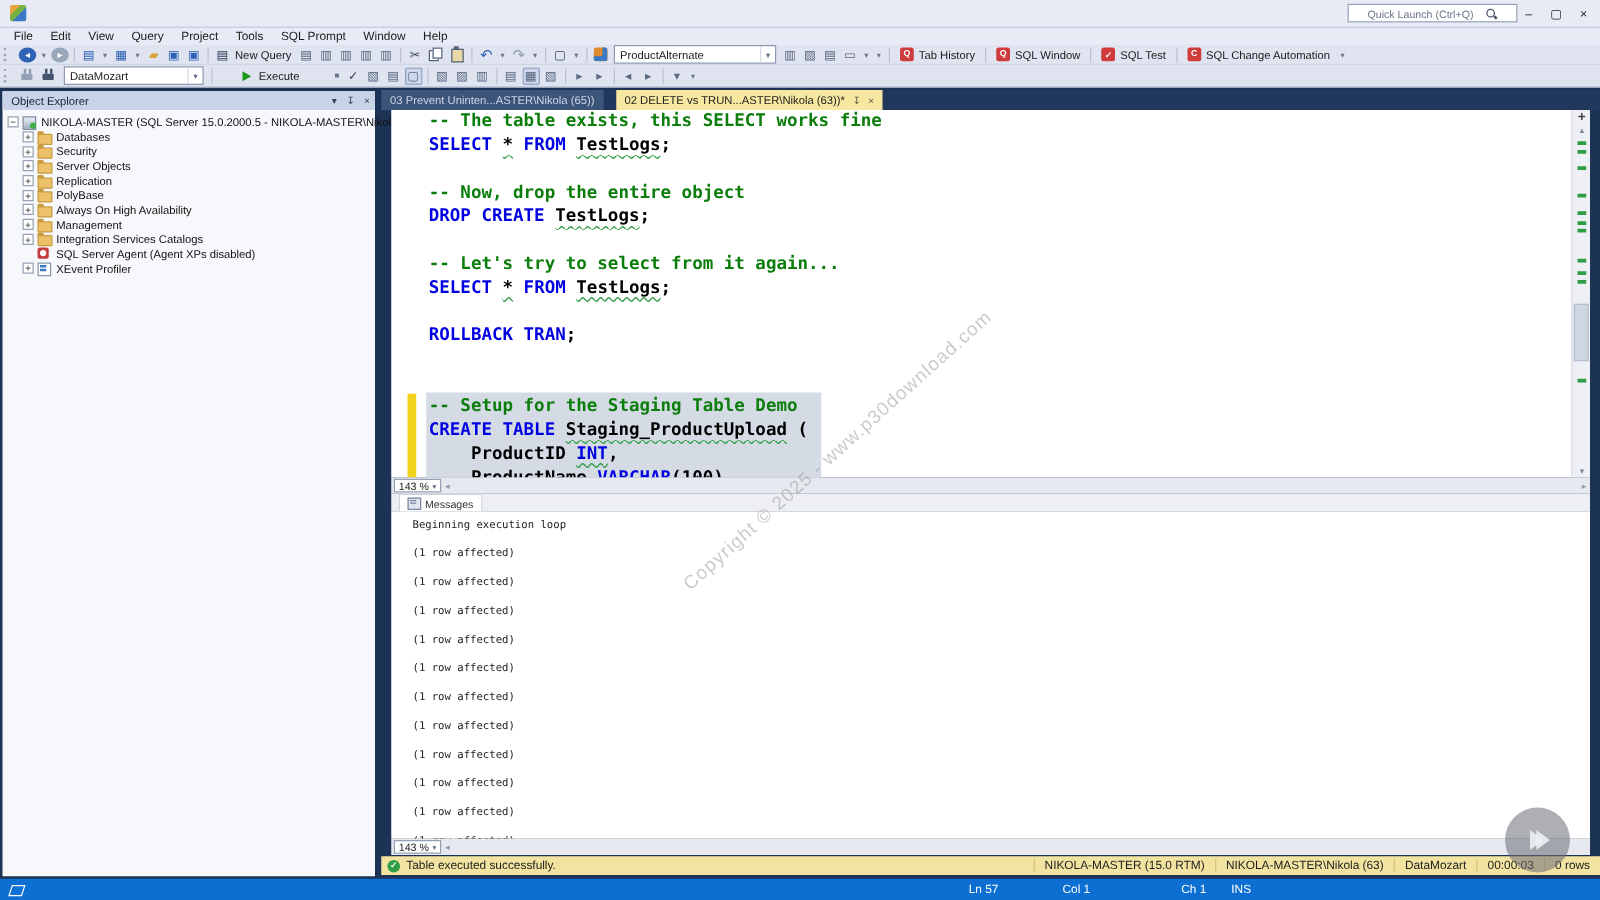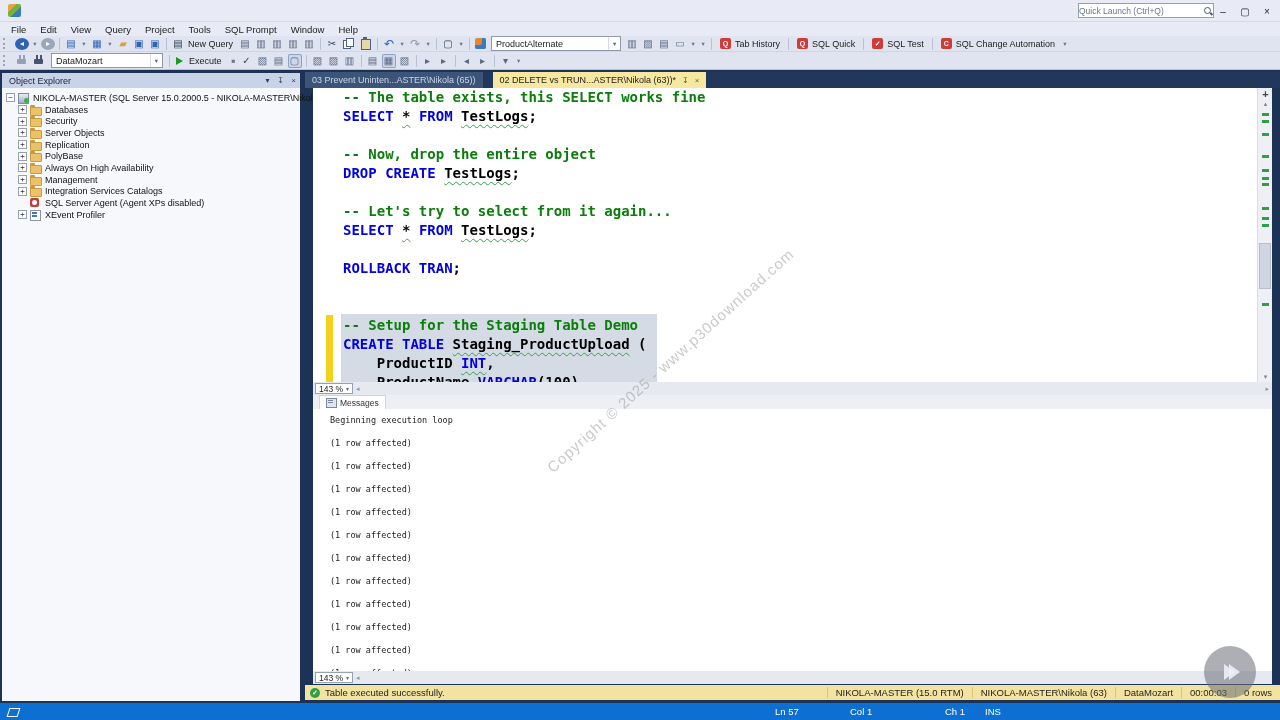--- a/index.html
+++ b/index.html
@@ -8,21 +8,21 @@
        -webkit-font-smoothing:antialiased}
 
   
   #titlebar{position:absolute;left:0;top:0;width:1280px;height:22px;background:#e8ebf5;
             display:flex;align-items:center;border-bottom:1px solid #d4d9e8;box-sizing:border-box}
   .appico{width:13px;height:13px;margin:0 6px 0 8px;border-radius:2px;
           background:linear-gradient(135deg,#e8a33d 0 32%,#76b041 32% 58%,#3a79c3 58%)}
   #title{font-size:10px;color:#1e1e1e;white-space:nowrap}
   #quicklaunch{position:absolute;left:1078px;top:3px;width:136px;height:15px;background:#fff;
                border:1px solid #93a0b5;display:flex;align-items:center;justify-content:space-between;
-               padding:0 0;box-sizing:border-box}
+               padding:0 15px;box-sizing:border-box}
   #quicklaunch span{font-size:8.5px;color:#6b7689;white-space:nowrap}
   .mag{width:10px;height:10px;position:relative;flex:0 0 auto}
   .mag::before{content:"";position:absolute;left:1px;top:1px;width:5px;height:5px;
                border:1.4px solid #4a5570;border-radius:50%}
   .mag::after{content:"";position:absolute;left:7px;top:7px;width:3px;height:1.6px;
               background:#4a5570;transform:rotate(45deg)}
   #winbtns{position:absolute;right:2px;top:0;height:22px;display:flex}
   .winbtn{width:22px;height:22px;display:flex;align-items:center;justify-content:center;
           font-size:10px;color:#1e1e1e}
 
@@ -62,21 +62,21 @@
   .plug{position:relative}
   .plug::before{content:"";position:absolute;left:3px;top:1px;width:2px;height:4px;background:#44536e;box-shadow:4px 0 0 #44536e}
   .plug::after{content:"";position:absolute;left:1px;top:5px;width:9px;height:5px;background:#44536e;border-radius:1px}
   .dimp::before{background:#93a0b5;box-shadow:4px 0 0 #93a0b5}
   .dimp::after{background:#93a0b5}
   .spr{width:11px;height:11px;background:#e08a2d;border-radius:2px;box-shadow:inset -4px -4px 0 #3a79c3}
   .addin{display:flex;align-items:center;padding:0 5px;height:14px}
   .ric{width:11px;height:11px;background:#cf3a3a;border-radius:2px;color:#fff;font-size:7px;
        display:flex;align-items:center;justify-content:center;margin-right:4px;font-weight:bold}
   .addin .tblabel{margin:0}
-  .execbtn{display:flex;align-items:center;margin:0 3px}
+  .execbtn{display:flex;align-items:center;margin:0 21px}
   .execbtn .tri{width:0;height:0;border-left:7px solid #1d9a1d;border-top:4.5px solid transparent;
                 border-bottom:4.5px solid transparent;margin-right:4px}
 
   
   #oe{position:absolute;left:2px;top:73px;width:298px;height:628px;background:#f7f8fb}
   #oe-head{height:15px;background:#c9d3e7;display:flex;align-items:center;font-size:9px;
            color:#16233f;padding-left:7px;box-sizing:border-box}
   #oe-headicons{margin-left:auto;display:flex;align-items:center}
   #oe-headicons span{width:13px;text-align:center;font-size:8px;color:#33415c}
   #oe-tools{height:16px;background:#dfe4f0;display:flex;align-items:center;font-size:9px;color:#222;
@@ -243,21 +243,21 @@
     <span class="tbi dimS">▾</span>
     <span class="tbi dimS">▾</span>
     <span class="sep"></span>
     <div class="addin">
       <span class="ric">Q</span>
       <span class="tblabel">Tab History</span>
     </div>
     <span class="sep"></span>
     <div class="addin">
       <span class="ric">Q</span>
-      <span class="tblabel">SQL Quick</span>
+      <span class="tblabel">SQL Window</span>
     </div>
     <span class="sep"></span>
     <div class="addin">
       <span class="ric">✓</span>
       <span class="tblabel">SQL Test</span>
     </div>
     <span class="sep"></span>
     <div class="addin">
       <span class="ric">C</span>
       <span class="tblabel">SQL Change Automation</span>

